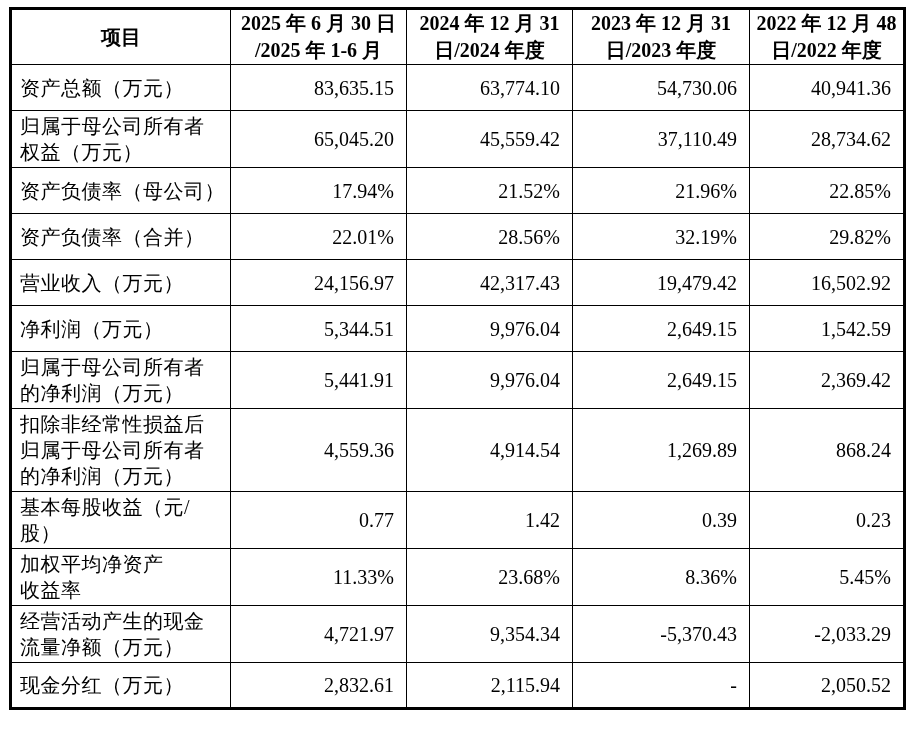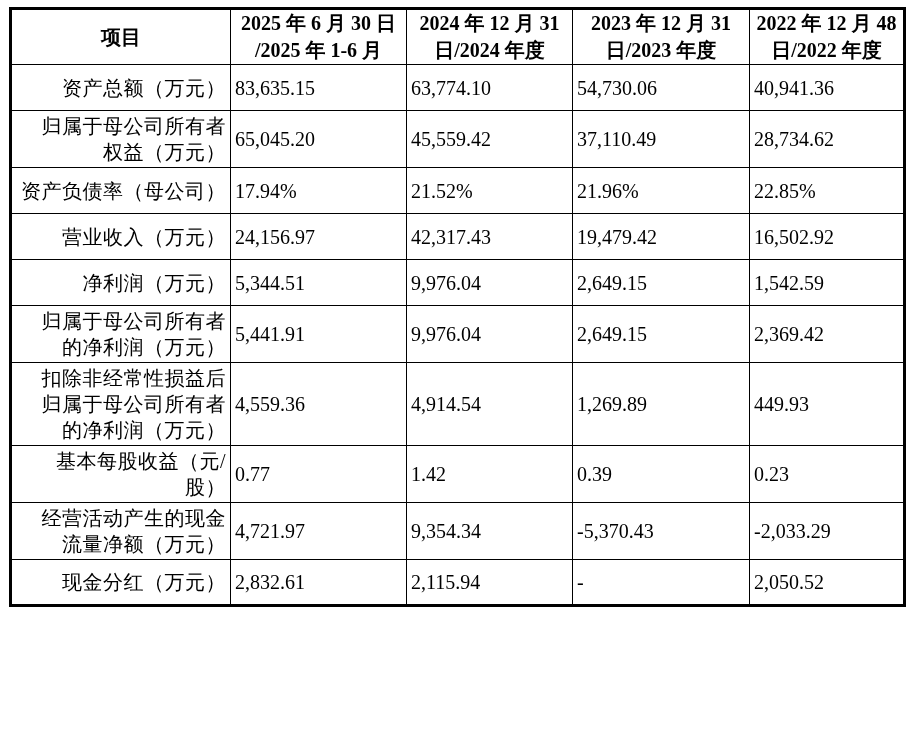--- a/index.html
+++ b/index.html
@@ -39,27 +39,27 @@
     font-weight: bold;
     text-align: center;
     white-space: pre-line;
     padding: 0 2px;
     line-height: 27px;
   }
   .fin-table td {
     height: 46px;
   }
   .label-cell {
-    text-align: right;
+    text-align: left;
     padding: 2px 4px 2px 8px;
     white-space: pre-line;
     letter-spacing: 0.5px;
   }
   .value-cell {
-    text-align: left;
+    text-align: right;
     padding: 2px 12px 2px 4px;
   }
 </style>
 </head>
 <body>
 
 <div class="page">
   <table class="fin-table">
     <colgroup>
       <col style="width:220px">
@@ -100,20 +100,27 @@
   </tr>
 
   <tr>
     <td class="label-cell">资产负债率（母公司）</td>
     <td class="value-cell">17.94%</td>
     <td class="value-cell">21.52%</td>
     <td class="value-cell">21.96%</td>
     <td class="value-cell">22.85%</td>
   </tr>
 
+  <tr>
+    <td class="label-cell">资产负债率（合并）</td>
+    <td class="value-cell">22.01%</td>
+    <td class="value-cell">28.56%</td>
+    <td class="value-cell">32.19%</td>
+    <td class="value-cell">29.82%</td>
+  </tr>
 
   <tr>
     <td class="label-cell">营业收入（万元）</td>
     <td class="value-cell">24,156.97</td>
     <td class="value-cell">42,317.43</td>
     <td class="value-cell">19,479.42</td>
     <td class="value-cell">16,502.92</td>
   </tr>
 
   <tr>
@@ -133,32 +140,40 @@
     <td class="value-cell">2,369.42</td>
   </tr>
 
   <tr>
     <td class="label-cell">扣除非经常性损益后
 归属于母公司所有者
 的净利润（万元）</td>
     <td class="value-cell">4,559.36</td>
     <td class="value-cell">4,914.54</td>
     <td class="value-cell">1,269.89</td>
-    <td class="value-cell">449.93</td>
+    <td class="value-cell">868.24</td>
   </tr>
 
   <tr>
     <td class="label-cell">基本每股收益（元/股）</td>
     <td class="value-cell">0.77</td>
     <td class="value-cell">1.42</td>
     <td class="value-cell">0.39</td>
     <td class="value-cell">0.23</td>
   </tr>
 
 
+  <tr>
+    <td class="label-cell">加权平均净资产
+收益率</td>
+    <td class="value-cell">11.33%</td>
+    <td class="value-cell">23.68%</td>
+    <td class="value-cell">8.36%</td>
+    <td class="value-cell">5.45%</td>
+  </tr>
 
   <tr>
     <td class="label-cell">经营活动产生的现金
 流量净额（万元）</td>
     <td class="value-cell">4,721.97</td>
     <td class="value-cell">9,354.34</td>
     <td class="value-cell">-5,370.43</td>
     <td class="value-cell">-2,033.29</td>
   </tr>
 

